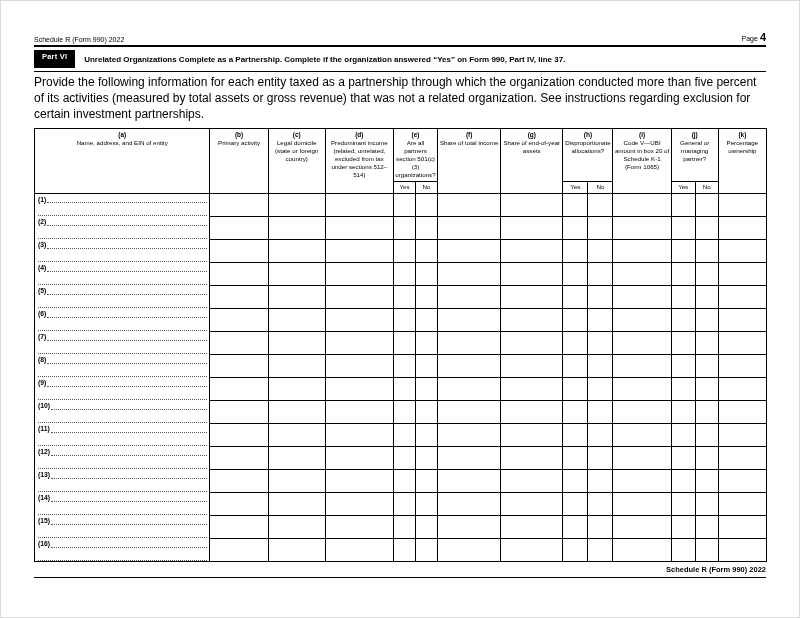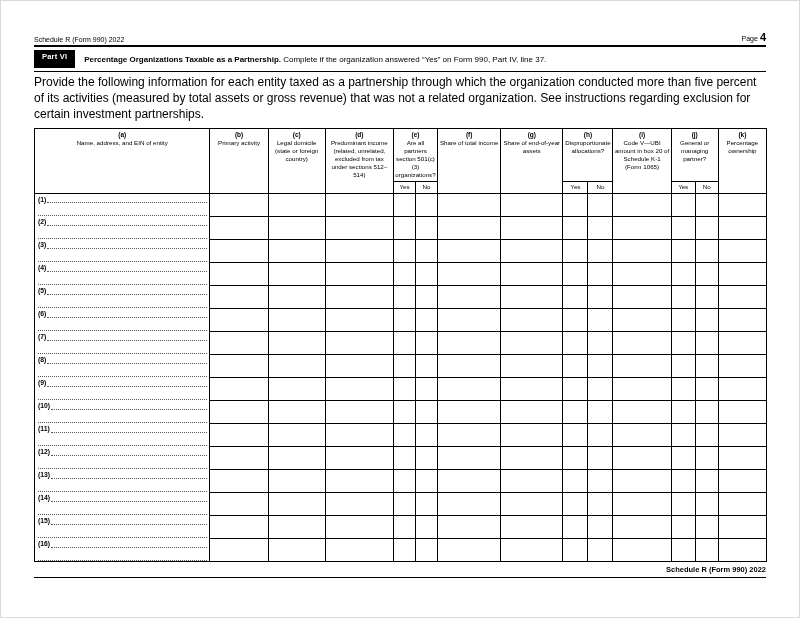--- a/index.html
+++ b/index.html
@@ -33,21 +33,21 @@
 
   
   .part-row { display: flex; align-items: center; padding: 3px 0 3px 0; }
   .part-badge {
     background: #000; color: #fff; font-weight: bold;
     font-size: 7.5px; padding: 2px 8px 7px 8px; margin-right: 9px;
     letter-spacing: .2px;
   }
   .part-title { font-size: 8px; }
   .part-title .t { font-weight: bold; }
-  .part-title .s { font-weight: normal; }
+  .part-title .s { font-weight: bold; }
 
   .instructions { font-size: 12px; line-height: 1.35; padding: 2px 0 5px 0; }
 
   
   table.grid { border-collapse: collapse; table-layout: fixed; width: 733px; border: 1px solid #000; }
   .grid th, .grid td { border: 1px solid #000; padding: 0; }
   .grid thead th {
     font-weight: normal; font-size: 6.2px; line-height: 1.28;
     text-align: center; vertical-align: top; padding: 2px 1px;
   }
@@ -79,21 +79,21 @@
     <div class="top-header">
       <span>Schedule R (Form 990) 2022</span>
       <span class="page-num"><span>Page</span> <span class="num">4</span></span>
     </div>
 
     <div class="rule-thick"></div>
 
     <div class="part-row">
       <span class="part-badge">Part VI</span>
       <span class="part-title">
-        <span class="t">Percentage Organizations Taxable as a Partnership.</span>
+        <span class="t">Unrelated Organizations Complete as a Partnership.</span>
         <span class="s">Complete if the organization answered “Yes” on Form 990, Part IV, line 37.</span>
       </span>
     </div>
 
     <div class="rule-thin"></div>
 
     <div class="instructions">Provide the following information for each entity taxed as a partnership through which the organization conducted more than five percent of its activities (measured by total assets or gross revenue) that was not a related organization. See instructions regarding exclusion for certain investment partnerships.</div>
 
     <table class="grid">
       <colgroup>

